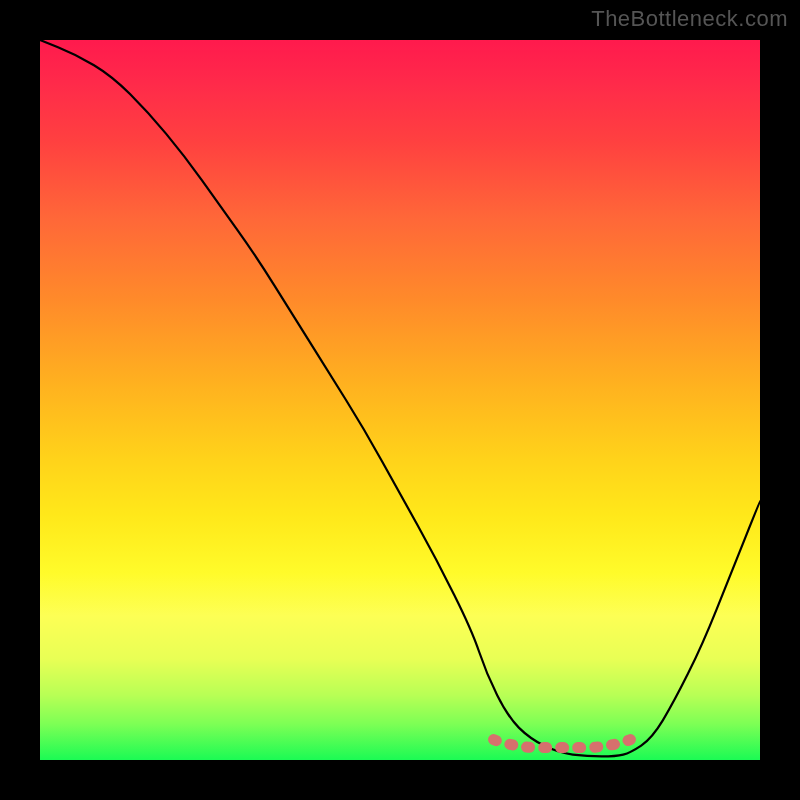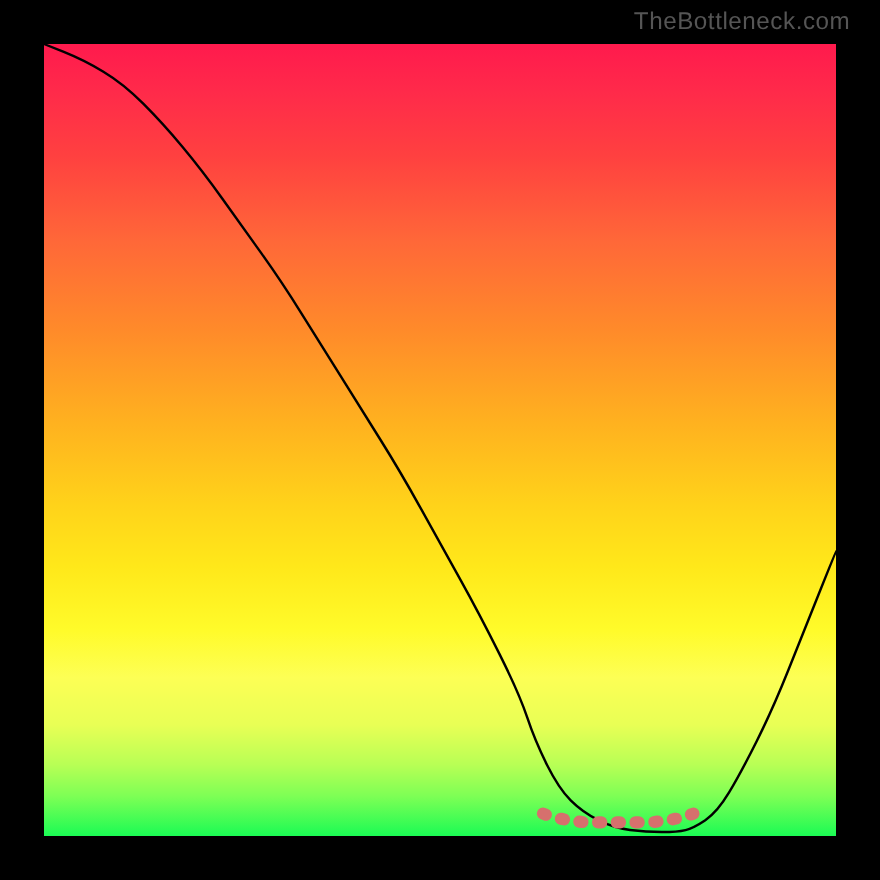--- a/index.html
+++ b/index.html
@@ -13,21 +13,21 @@
   }
   .frame {
     position: relative;
     width: 800px;
     height: 800px;
     background: #000;
   }
   .watermark {
     position: absolute;
     top: 6px;
-    right: 27px;
+    right: 12px;
     color: #555;
     font-size: 22px;
     font-weight: 500;
     letter-spacing: 0.5px;
     z-index: 5;
     user-select: none;
   }
   .plot-area {
     position: absolute;
     left: 40px;

